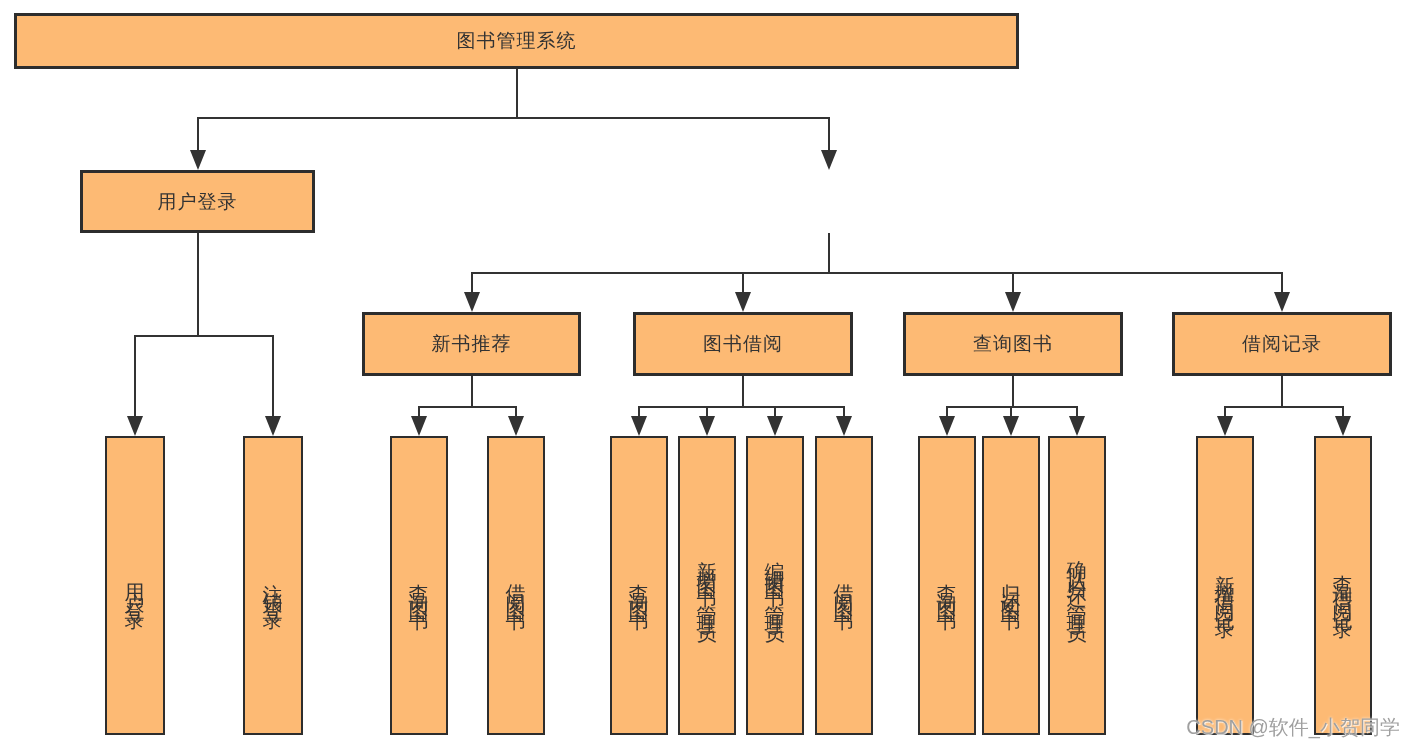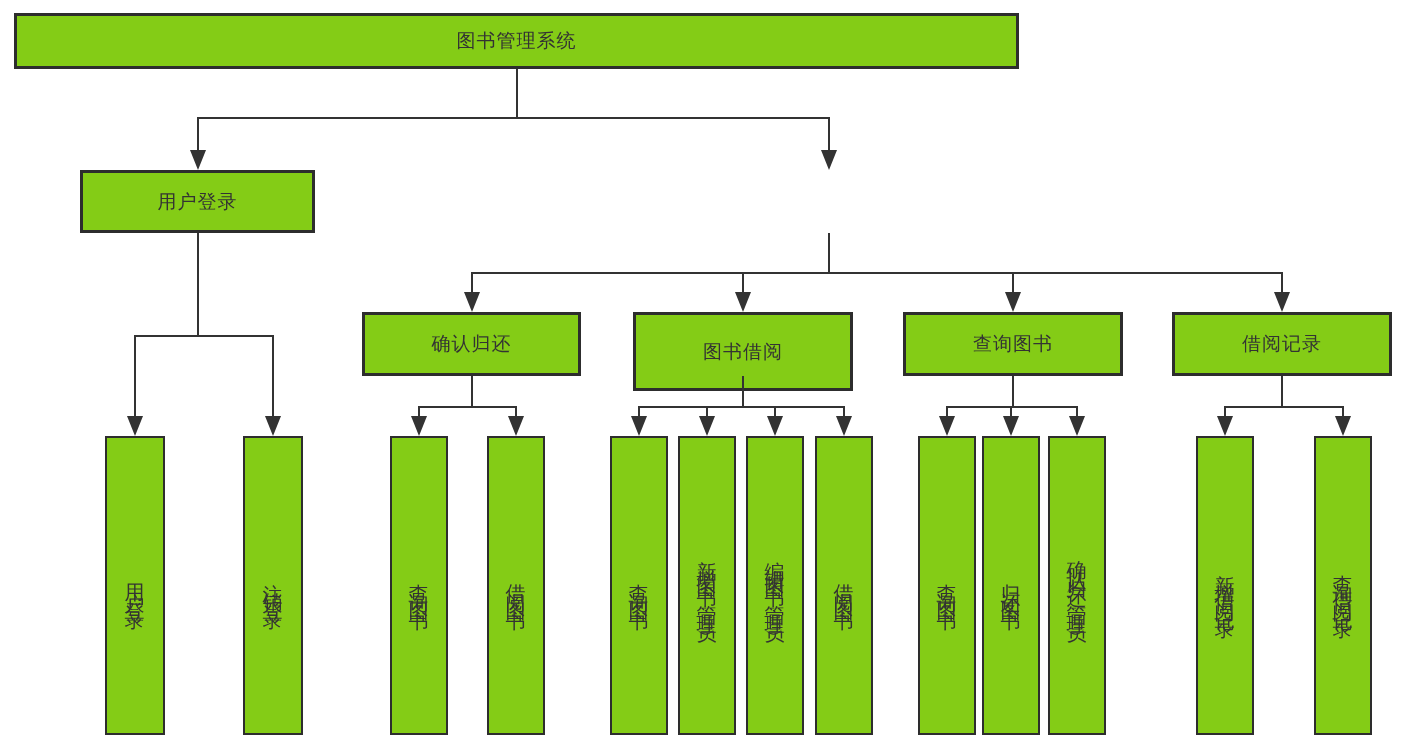--- a/index.html
+++ b/index.html
@@ -13,21 +13,21 @@
   }
   #stage {
     position: relative;
     width: 1405px;
     height: 747px;
     background: #ffffff;
   }
   .node {
     position: absolute;
     box-sizing: border-box;
-    background: #84cc16;
+    background: #fdba74;
     border: 3px solid #2d2d2d;
     display: flex;
     align-items: center;
     justify-content: center;
     color: #333333;
     font-size: 19px;
     letter-spacing: 1px;
     z-index: 1;
   }
   .node.vertical {
@@ -64,30 +64,31 @@
     color: #a0a0a0;
     text-shadow: 0 0 3px rgba(255,255,255,0.9), 1px 1px 0 rgba(255,255,255,0.7);
     z-index: 5;
     white-space: nowrap;
   }
 </style>
 </head>
 <body>
 
 <div id="stage">
+  <div class="watermark">CSDN @软件_小贺同学</div>
 <div class="node" style="left: 14px; top: 13px; width: 1005px; height: 56px;">
       <span class="node-label">图书管理系统</span>
     </div>
     <div class="node" style="left: 80px; top: 170px; width: 235px; height: 63px;">
       <span class="node-label">用户登录</span>
     </div>
     <div class="node" style="left: 362px; top: 312px; width: 219px; height: 64px;">
-      <span class="node-label">确认归还</span>
+      <span class="node-label">新书推荐</span>
     </div>
-    <div class="node" style="left: 633px; top: 312px; width: 220px; height: 79px; text-align: center;">
+    <div class="node" style="left: 633px; top: 312px; width: 220px; height: 64px; text-align: center;">
       <span class="node-label">图书借阅</span>
     </div>
     <div class="node" style="left: 903px; top: 312px; width: 220px; height: 64px;">
       <span class="node-label">查询图书</span>
     </div>
     <div class="node" style="left: 1172px; top: 312px; width: 220px; height: 64px; font-family: Liberation Serif, serif;">
       <span class="node-label">借阅记录</span>
     </div>
     <div class="node vertical" style="left: 105px; top: 436px; width: 60px; height: 299px;">
       <span class="node-label">用户登录</span>

